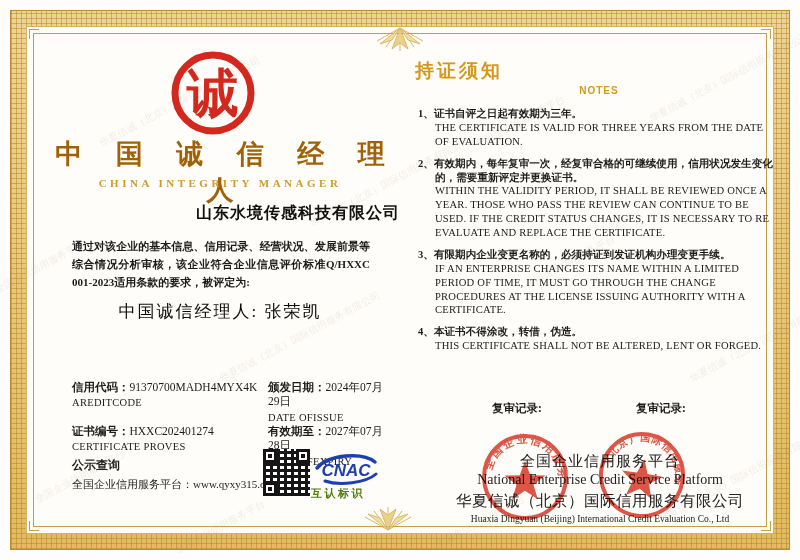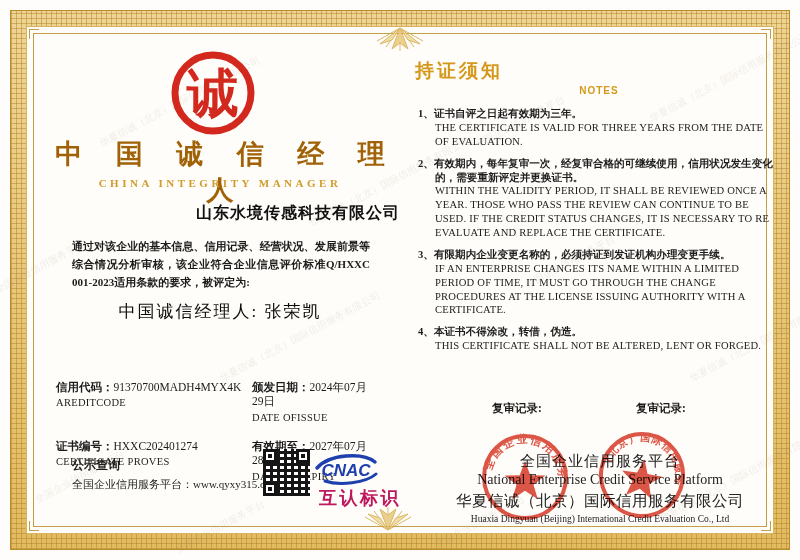--- a/index.html
+++ b/index.html
@@ -36,38 +36,38 @@
   .title{position:absolute;left:40px;top:136px;width:360px;text-align:center;
          font-size:27px;font-weight:bold;color:#a16207;letter-spacing:13px;padding-left:13px;box-sizing:border-box;}
   .subtitle{position:absolute;left:40px;top:177px;width:360px;text-align:center;
          font-size:11px;color:#cf9b2c;letter-spacing:3.5px;font-weight:bold;}
   .company{position:absolute;left:40px;top:203px;width:360px;text-align:right;
          font-size:16px;font-weight:bold;color:#111;letter-spacing:1px;}
   .statement{position:absolute;left:72px;top:238px;width:298px;font-size:11px;font-weight:bold;
          line-height:1.62;text-align:justify;color:#1b1b1b;}
   .grantee{position:absolute;left:40px;top:300px;width:360px;text-align:center;
          font-size:17px;color:#0d0d0d;letter-spacing:2px;}
-  .details{position:absolute;left:56px;top:380px;width:322px;display:grid;
-         grid-template-columns:196px 1fr;row-gap:15px;}
+  .details{position:absolute;left:72px;top:380px;width:322px;display:grid;
+         grid-template-columns:196px 1fr;}
   .dcell{font-size:11.5px;line-height:1.25;}
   .dcell .lab{font-weight:bold;}
   .dcell .en{display:block;font-size:10.5px;letter-spacing:.3px;margin-top:2px;}
   .querytitle{position:absolute;left:72px;top:457px;font-size:12px;font-weight:bold;}
   .platline{position:absolute;left:72px;top:477px;font-size:11px;}
   .platline .lab{font-weight:normal;}
   
   .qr{position:absolute;left:263px;top:449px;width:47px;height:47px;background:#fff;
       background-image:
         repeating-linear-gradient(0deg,#161616 0 3px,transparent 3px 6px),
         repeating-linear-gradient(90deg,#161616 0 3px,#fff 3px 7px);}
   .qr .f{position:absolute;width:8px;height:8px;background:#fff;border:3px solid #141414;}
   .qr .f::after{content:"";position:absolute;left:2px;top:2px;width:4px;height:4px;background:#141414;}
   .qr .f1{left:0;top:0;} .qr .f2{right:0;top:0;} .qr .f3{left:0;bottom:0;}
   .cnac{position:absolute;left:314px;top:451px;}
-  .mutual{position:absolute;left:311px;top:486px;font-size:18px;font-weight:bold;letter-spacing:2.5px;color:#be185d;margin-left:8px;}
+  .mutual{position:absolute;left:311px;top:486px;font-size:11px;font-weight:bold;letter-spacing:2.5px;color:#4d7c0f;}
   
   .ntitle{position:absolute;left:415px;top:58px;width:368px;text-align:left;
           font-size:19px;font-weight:bold;color:#d4991c;letter-spacing:3px;}
   .ntitle-en{position:absolute;left:415px;top:85px;width:368px;text-align:center;
           font-size:10px;font-weight:bold;color:#d4991c;letter-spacing:1px;}
   .notes{position:absolute;left:418px;top:107px;width:362px;font-size:10.6px;line-height:1.31;}
   .note{margin-bottom:8px;}
   .note .cn{font-weight:bold;padding-left:17px;text-indent:-17px;}
   .note .en{margin-left:17px;letter-spacing:.2px;}
   .review1{position:absolute;left:492px;top:401px;font-size:11.5px;font-weight:bold;}

